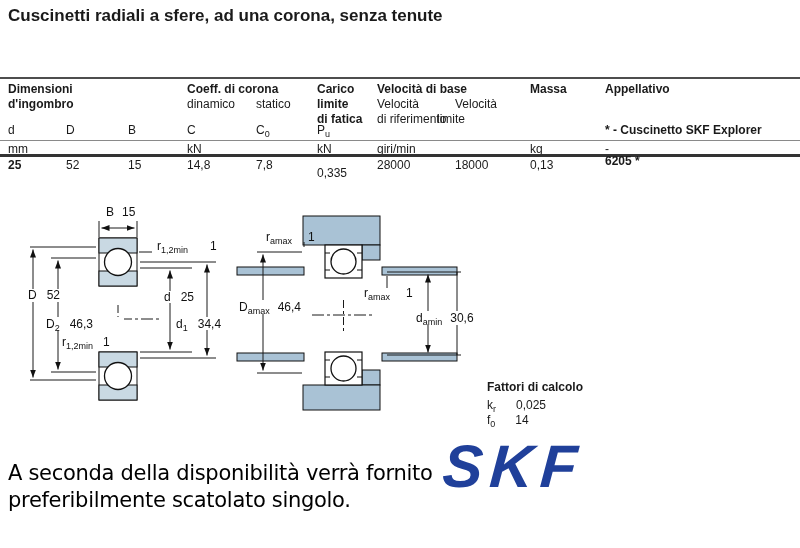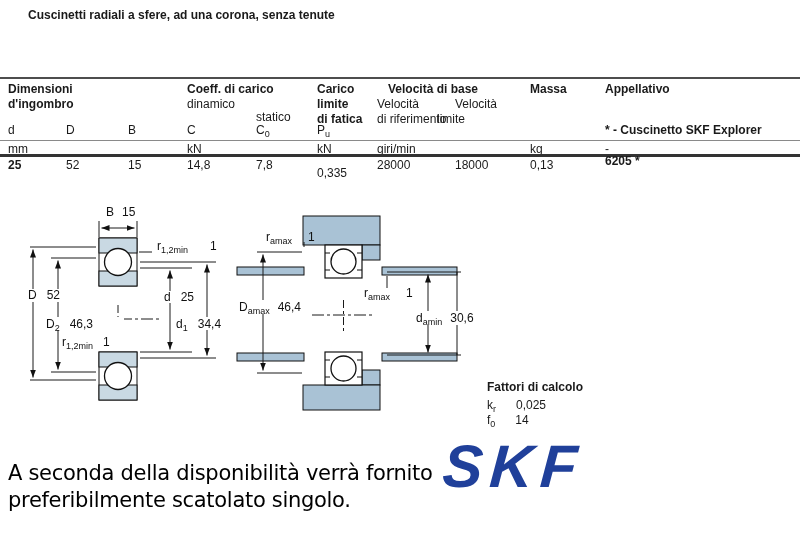--- a/index.html
+++ b/index.html
@@ -3,21 +3,21 @@
 <meta charset="utf-8">
 <style>
   html,body { margin:0; padding:0; background:#fff; }
   .page {
     position:relative; width:800px; height:548px; background:#ffffff;
     font-family:"Liberation Sans", sans-serif; color:#1a1a1a; overflow:hidden;
   }
   .abs { position:absolute; white-space:nowrap; }
   .t12 { font-size:12px; line-height:13px; }
   .bold { font-weight:bold; }
-  .title { font-size:12px; font-weight:bold; line-height:15px;margin-left:20px; }
+  .title { font-size:17px; font-weight:bold; line-height:15px; }
   .rule { position:absolute; left:0; width:800px; }
   sub { font-size:9px; line-height:0; }
   .val { margin-left:20px; }
   .footer-line { font-size:21px; line-height:27px; letter-spacing:-0.3px;
                  font-family:"DejaVu Sans", sans-serif; color:#000; }
   .skf-logo { font-family:"Liberation Sans", sans-serif; font-weight:bold; font-style:italic;
               font-size:60px; line-height:60px; letter-spacing:7px; color:#20409a;
               transform:skewX(-4deg); }
   .fag-logo { font-family:"Liberation Sans", sans-serif; font-weight:bold;
               font-size:37px; line-height:37px; letter-spacing:4px; color:#e41c2d; }
@@ -29,29 +29,29 @@
 </head>
 <body>
 
 <div class="page">
 
   <div class="abs title" style="left:8px; top:8px">Cuscinetti radiali a sfere, ad una corona, senza tenute</div>
 
   <div class="rule" style="top:77px; height:2px; background:#4d4d4d"></div>
 
   <span class="abs t12 bold" style="left:8px;   top:83px">Dimensioni</span>
-  <span class="abs t12 bold" style="left:187px; top:83px">Coeff. di carico</span>
+  <span class="abs t12 bold" style="left:187px; top:83px">Coeff. di corona</span>
   <span class="abs t12 bold" style="left:317px; top:83px">Carico</span>
-  <span class="abs t12 bold" style="left:388px; top:83px">Velocità di base</span>
+  <span class="abs t12 bold" style="left:377px; top:83px">Velocità di base</span>
   <span class="abs t12 bold" style="left:530px; top:83px">Massa</span>
   <span class="abs t12 bold" style="left:605px; top:83px">Appellativo</span>
 
   <span class="abs t12 bold" style="left:8px;   top:98px">d'ingombro</span>
   <span class="abs t12" style="left:187px; top:98px">dinamico</span>
-  <span class="abs t12" style="left:256px; top:111px">statico</span>
+  <span class="abs t12" style="left:256px; top:98px">statico</span>
   <span class="abs t12 bold" style="left:317px; top:98px">limite</span>
   <span class="abs t12" style="left:377px; top:98px">Velocità</span>
   <span class="abs t12" style="left:455px; top:98px">Velocità</span>
 
   <span class="abs t12 bold" style="left:317px; top:113px">di fatica</span>
   <span class="abs t12" style="left:377px; top:113px">di riferimento</span>
   <span class="abs t12" style="left:437px; top:113px">limite</span>
 
   <span class="abs t12" style="left:8px;   top:124px">d</span>
   <span class="abs t12" style="left:66px;  top:124px">D</span>

